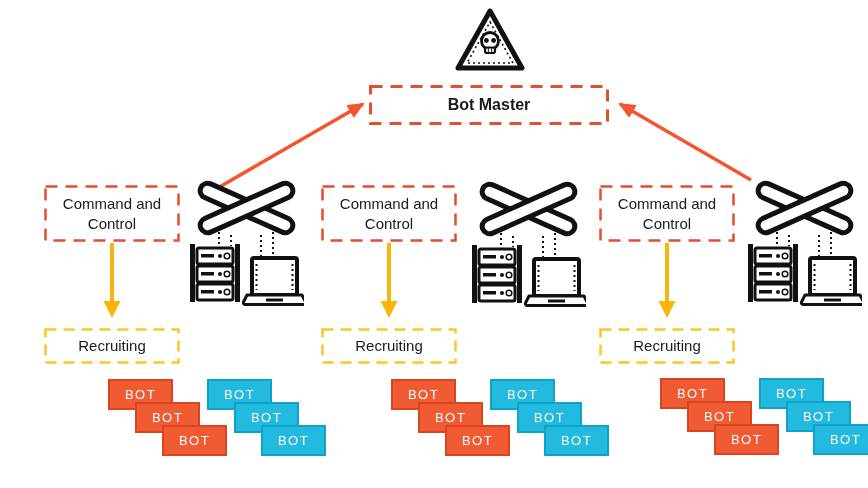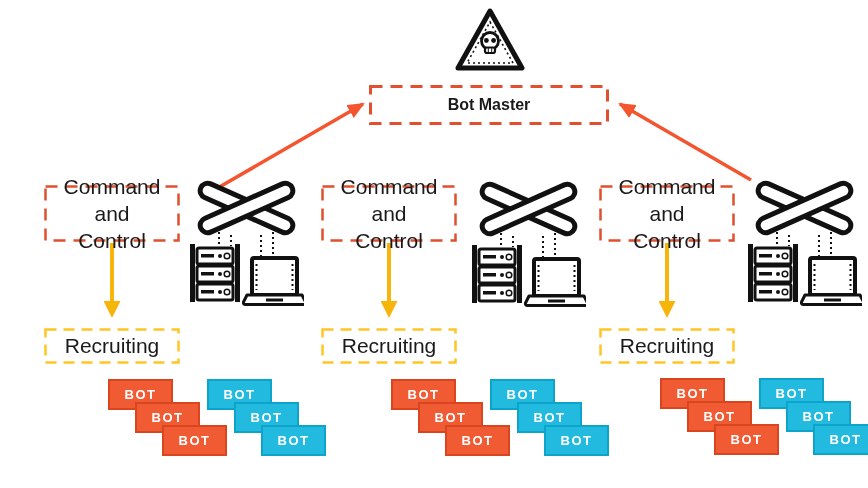--- a/index.html
+++ b/index.html
@@ -10,41 +10,41 @@
   }
   
   .arrows{position:absolute;left:0;top:0;width:868px;height:488px;pointer-events:none}
   .l-red{stroke:var(--arrow-red);stroke-width:3.5;fill:none}
   .l-yel{stroke:var(--arrow-yellow);stroke-width:4;fill:none}
   .f-red{fill:var(--arrow-red)}
   .f-yel{fill:var(--arrow-yellow)}
   
   .box{position:absolute;display:flex;align-items:center;justify-content:center;text-align:center;background:#fff}
   .box .bborder{position:absolute;left:0;top:0}
-  .box .lbl{position:relative;white-space:pre-line;font-size:21px;line-height:1.3}
+  .box .lbl{position:relative;white-space:pre-line;font-size:15px;line-height:1.3}
   .bot-master{left:340px;top:85px;width:240px;height:40px}
   .bot-master .lbl{font-weight:bold;font-size:16px}
   .cnc{top:185px;width:136px;height:57px}
   .recruiting{top:328px;width:136px;height:36px}
   .d-red{fill:none;stroke:var(--dash-red);stroke-dasharray:12 8}
   .d-yel{fill:none;stroke:var(--dash-yellow);stroke-dasharray:11 7}
   
   .cluster{position:absolute;width:115px;height:126px}
   .wb{fill:#fff;stroke:var(--ink);stroke-width:5;stroke-linejoin:round}
   .dot{stroke:var(--ink);stroke-width:2;stroke-dasharray:2 3;fill:none}
   .unit{fill:#fff;stroke:var(--ink);stroke-width:3}
   .ink{fill:var(--ink)}
   .oln{fill:none;stroke:var(--ink)}
   .skull-wrap{position:absolute;left:424px;top:5px;width:74px;height:74px}
   
   .bots{position:absolute;width:220px;height:80px}
   .bot{
     position:absolute;width:65px;height:31px;box-sizing:border-box;
     display:flex;align-items:center;justify-content:center;
-    color:#fff;font-weight:bold;font-size:13px;letter-spacing:1.5px;border:2px solid;
+    color:#fff;font-weight:normal;font-size:13px;letter-spacing:1.5px;border:2px solid;
   }
   .bot.orange{background:var(--bot-orange);border-color:var(--bot-orange-border)}
   .bot.cyan{background:var(--bot-cyan);border-color:var(--bot-cyan-border)}
   .b0{left:0;top:0}.b1{left:27px;top:23px}.b2{left:54px;top:46px}
   .b3{left:99px;top:0}.b4{left:126px;top:23px}.b5{left:153px;top:46px}
 </style>
 </head>
 <body>
 
 <div class="canvas">

